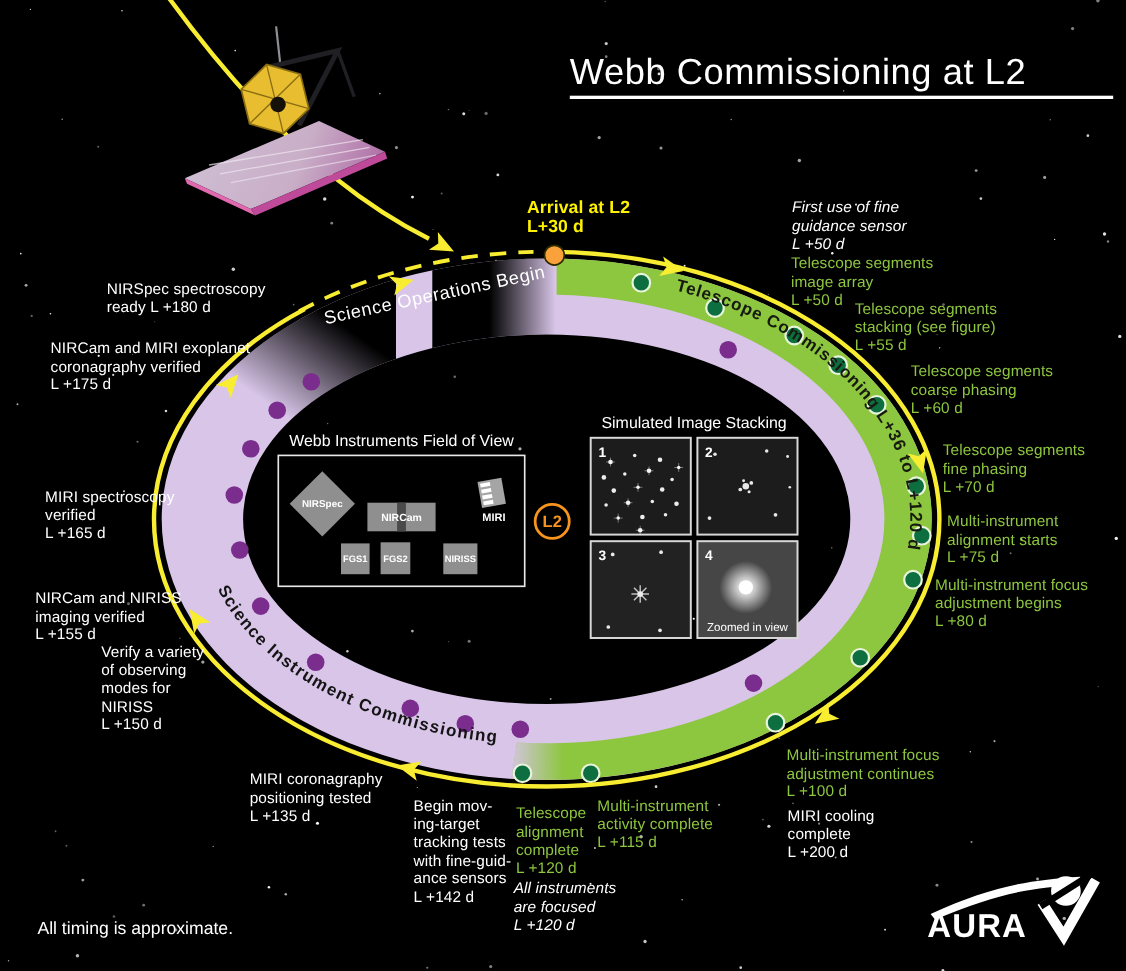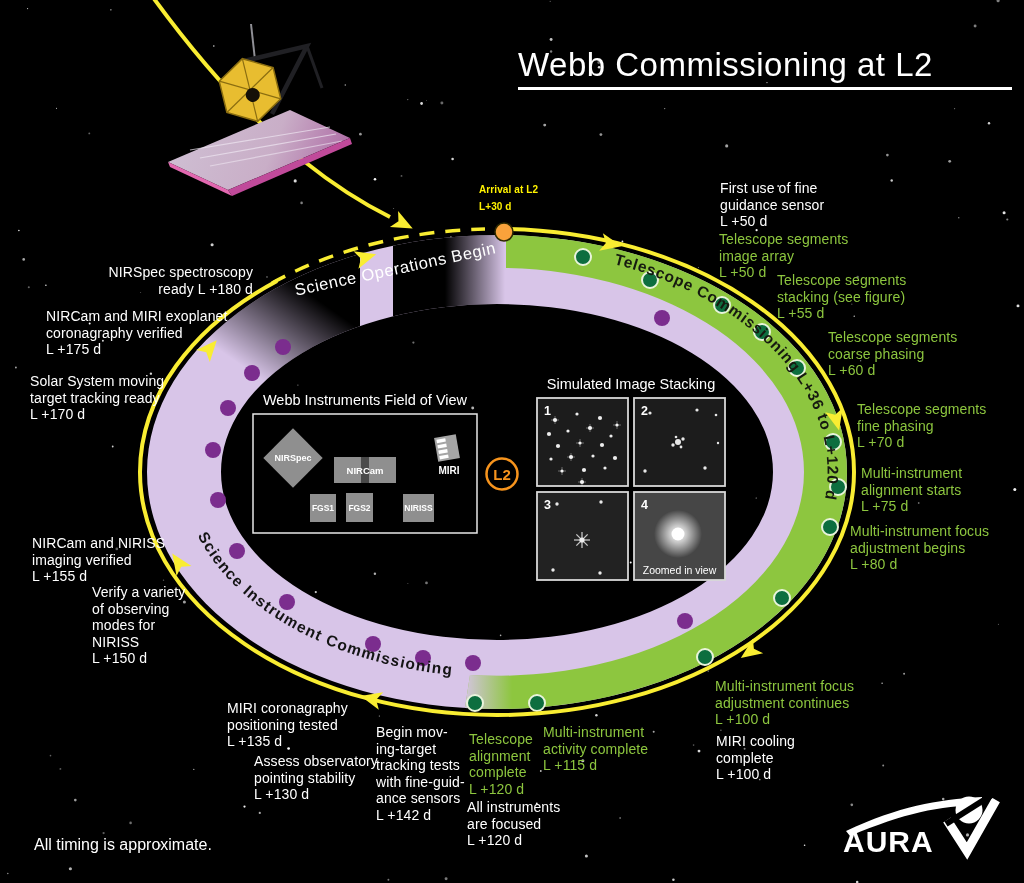--- a/index.html
+++ b/index.html
@@ -3,21 +3,21 @@
 <meta charset="utf-8">
 <style>
   html,body{margin:0;padding:0;background:#000;}
   #canvas{position:relative;width:1024px;height:883px;background:#000;overflow:hidden;
           font-family:"Liberation Sans",sans-serif;}
   #stage{position:absolute;left:0;top:0;}
   #labels{position:absolute;left:0;top:0;width:1024px;height:754px;pointer-events:none;}
   .ms{position:absolute;white-space:pre-line;font-size:14px;line-height:16.5px;letter-spacing:.1px;}
   .ms-w{color:#ffffff;}
   .ms-g{color:#8dc63f;}
-  .ms-y{color:#fff200;font-weight:700;font-size:10px;}
+  .ms-y{color:#fff200;font-weight:700;font-size:16px;}
   #page-title{position:absolute;left:518px;top:46px;color:#fff;font-size:33px;letter-spacing:.5px;}
   #title-rule{position:absolute;left:518px;top:87px;width:494px;height:3px;background:#fff;}
   #timing-note{position:absolute;left:34px;top:836px;color:#fff;font-size:16px;}
   #sci-ops{position:absolute;left:293px;top:281px;color:#fff;font-size:16.5px;letter-spacing:.6px;
            transform:rotate(-12deg);transform-origin:0 0;white-space:nowrap;}
 </style>
 </head>
 <body>
 
 <div id="canvas">
@@ -404,21 +404,21 @@
   </g>
 </svg>
 
 <div id="labels">
   <div id="page-title">Webb Commissioning at L2</div>
   <div id="title-rule"></div>
   <div id="sci-ops">Science Operations Begin</div>
   <div id="timing-note">All timing is approximate.</div>
 <div class="ms ms-y" style="left: 479px; top: 182px;">Arrival at L2
 L+30 d</div>
-      <div class="ms ms-w" style="left: 720px; top: 180px;">First use of fine
+      <div class="ms ms-w" style="left: 720px; top: 180px; font-style: italic;">First use of fine
 guidance sensor
 L +50 d</div>
       <div class="ms ms-g" style="left: 719px; top: 231px;">Telescope segments
 image array
 L +50 d</div>
       <div class="ms ms-g" style="left: 777px; top: 272px;">Telescope segments
 stacking (see figure)
 L +55 d</div>
       <div class="ms ms-g" style="left: 828px; top: 329px;">Telescope segments
 coarse phasing
@@ -430,54 +430,51 @@
 alignment starts
 L +75 d</div>
       <div class="ms ms-g" style="left: 850px; top: 523px;">Multi-instrument focus
 adjustment begins
 L +80 d</div>
       <div class="ms ms-g" style="left: 715px; top: 678px;">Multi-instrument focus
 adjustment continues
 L +100 d</div>
       <div class="ms ms-w" style="left: 716px; top: 733px;">MIRI cooling
 complete
-L +100 d</div>
+L +200 d</div>
       <div class="ms ms-g" style="left: 543px; top: 724px;">Multi-instrument
 activity complete
 L +115 d</div>
       <div class="ms ms-g" style="left: 469px; top: 731px;">Telescope
 alignment
 complete
 L +120 d</div>
-      <div class="ms ms-w" style="left: 467px; top: 799px;">All instruments
+      <div class="ms ms-w" style="left: 467px; top: 799px; font-style: italic;">All instruments
 are focused
 L +120 d</div>
       <div class="ms ms-w" style="left: 376px; top: 724px;">Begin mov-
 ing-target
 tracking tests
 with fine-guid-
 ance sensors
 L +142 d</div>
-      <div class="ms ms-w" style="left: 254px; top: 753px;">Assess observatory
-pointing stability
-L +130 d</div>
       <div class="ms ms-w" style="left: 227px; top: 700px;">MIRI coronagraphy
 positioning tested
 L +135 d</div>
       <div class="ms ms-w" style="left: 92px; top: 584px;">Verify a variety
 of observing
 modes for
 NIRISS
 L +150 d</div>
       <div class="ms ms-w" style="left: 32px; top: 535px;">NIRCam and NIRISS
 imaging verified
 L +155 d</div>
-      <div class="ms ms-w" style="left: 30px; top: 373px;">Solar System moving
-target tracking ready
-L +170 d</div>
+      <div class="ms ms-w" style="left: 41px; top: 443px;">MIRI spectroscopy
+verified
+L +165 d</div>
       <div class="ms ms-w" style="left: 46px; top: 308px;">NIRCam and MIRI exoplanet
 coronagraphy verified
 L +175 d</div>
-      <div class="ms ms-w" style="left: 97px; top: 264px; width: 156px; text-align: right;">NIRSpec spectroscopy
+      <div class="ms ms-w" style="left: 97px; top: 254px; width: 156px; ">NIRSpec spectroscopy
 ready L +180 d</div>
     </div>
 
 </div>
 
 </body></html>

